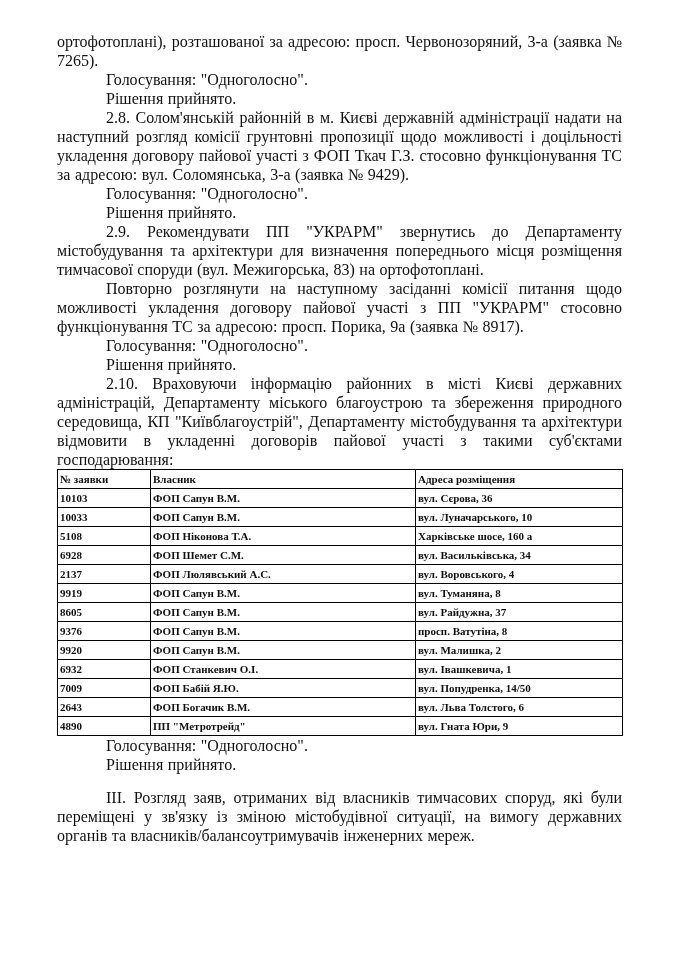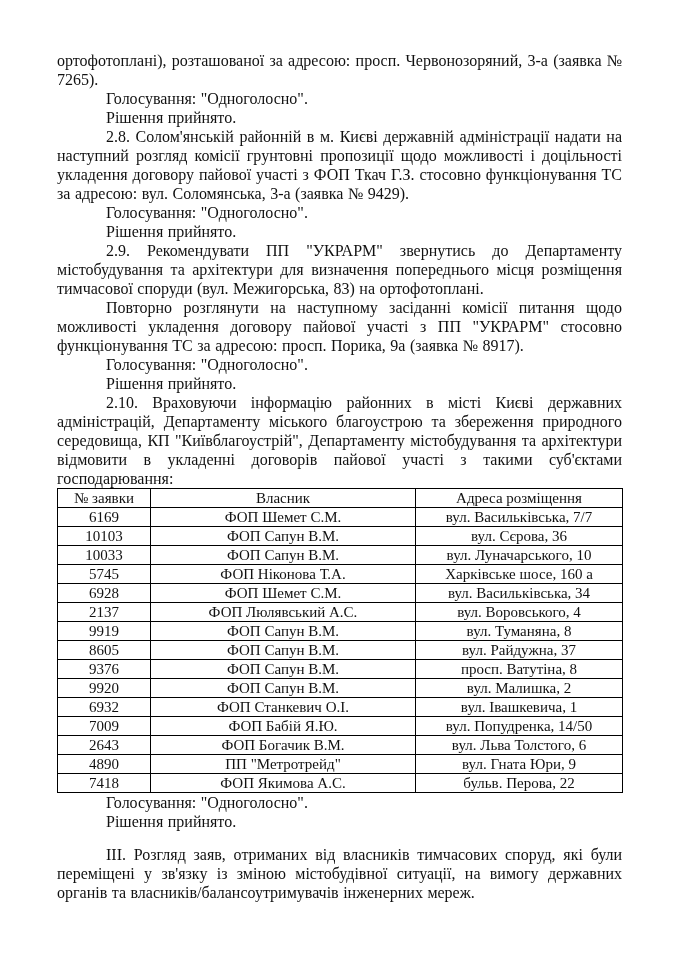--- a/index.html
+++ b/index.html
@@ -9,21 +9,21 @@
   }
   .page {
     position: relative;
     width: 679px;
     height: 960px;
     background: var(--page-bg, #ffffff);
     overflow: hidden;
   }
   .content {
     box-sizing: border-box;
-    padding: 51px 57px 0 57px;
+    padding: 32px 57px 0 57px;
     width: 679px;
     font-family: "Liberation Serif", "DejaVu Serif", serif;
     font-size: 16px;
     line-height: 19px;
     color: var(--ink, #111111);
     text-align: justify;
   }
   p.para {
     margin: 0;
     word-spacing: 0.5px;
@@ -37,26 +37,25 @@
   table.apps {
     width: 565px;
     border-collapse: collapse;
     table-layout: fixed;
     margin: 0;
     border: 1px solid var(--line, #000000);
   }
   table.apps th,
   table.apps td {
     border: 1px solid var(--line, #000000);
-    font-weight: normal;
-    font-size: 15px;
+    font-weight: bold;
+    font-size: 11px;
     line-height: 18px;
     height: 18px;
     padding: 0 2px;
-    text-align: center;
     vertical-align: middle;
     white-space: nowrap;
     overflow: hidden;
   }
   col.c1 { width: 93px; }
   col.c2 { width: 265px; }
   col.c3 { width: 207px; }
 </style>
 </head>
 <body>
@@ -84,36 +83,31 @@
       </colgroup>
       <thead>
         <tr id="apps-head-row">
             <th>№ заявки</th>
             <th>Власник</th>
             <th>Адреса розміщення</th>
           </tr>
       </thead>
       <tbody id="apps-body">
           <tr>
-            <td>6169</td>
-            <td>ФОП Шемет С.М.</td>
-            <td>вул. Васильківська, 7/7</td>
-          </tr>
-          <tr>
             <td>10103</td>
             <td>ФОП Сапун В.М.</td>
             <td>вул. Сєрова, 36</td>
           </tr>
           <tr>
             <td>10033</td>
             <td>ФОП Сапун В.М.</td>
             <td>вул. Луначарського, 10</td>
           </tr>
           <tr>
-            <td>5745</td>
+            <td>5108</td>
             <td>ФОП Ніконова Т.А.</td>
             <td>Харківське шосе, 160 а</td>
           </tr>
           <tr>
             <td>6928</td>
             <td>ФОП Шемет С.М.</td>
             <td>вул. Васильківська, 34</td>
           </tr>
           <tr>
             <td>2137</td>
@@ -153,25 +147,20 @@
           <tr>
             <td>2643</td>
             <td>ФОП Богачик В.М.</td>
             <td>вул. Льва Толстого, 6</td>
           </tr>
           <tr>
             <td>4890</td>
             <td>ПП "Метротрейд"</td>
             <td>вул. Гната Юри, 9</td>
           </tr>
-          <tr>
-            <td>7418</td>
-            <td>ФОП Якимова А.С.</td>
-            <td>бульв. Перова, 22</td>
-          </tr>
         </tbody>
     </table>
     <div id="paras-after">
         <p class="para indent">Голосування: "Одноголосно".</p>
         <p class="para indent">Рішення прийнято.</p>
         <p class="para indent space-before">III. Розгляд заяв, отриманих від власників тимчасових споруд, які були переміщені у зв'язку із зміною містобудівної ситуації, на вимогу державних органів та власників/балансоутримувачів інженерних мереж.</p>
       </div>
   </div>
 </div>
 

